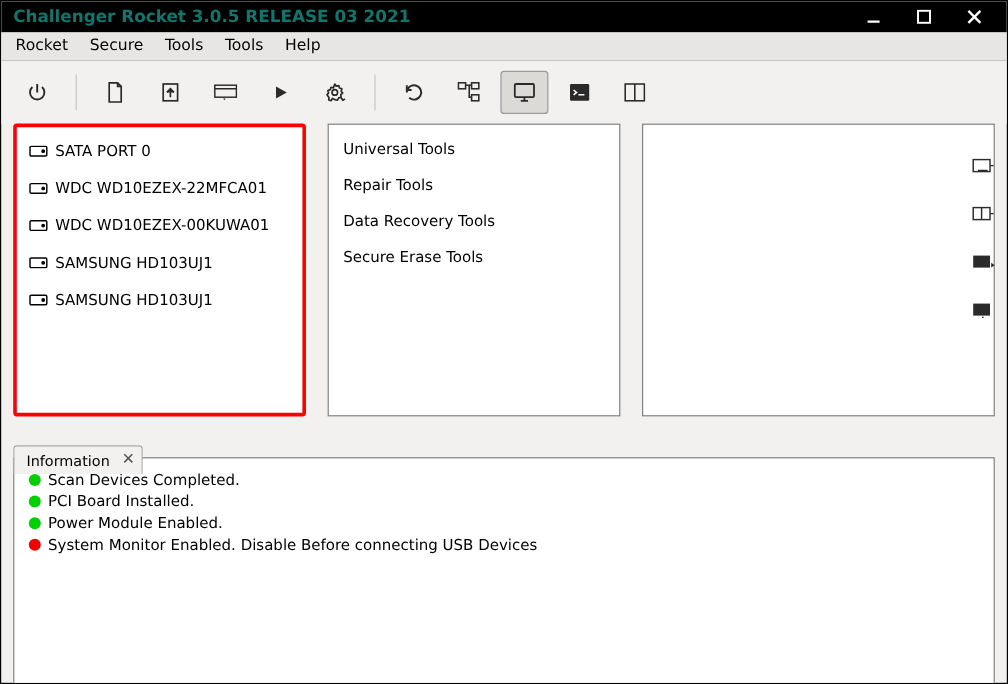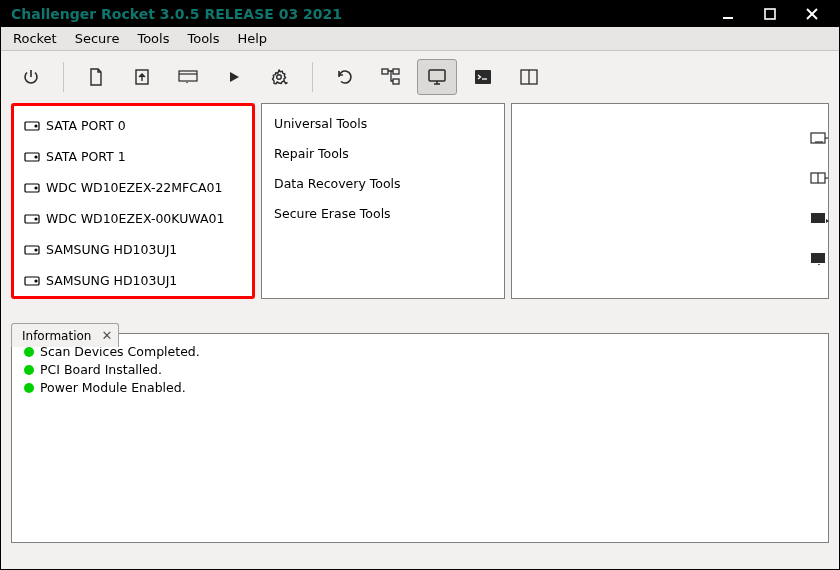--- a/index.html
+++ b/index.html
@@ -67,22 +67,22 @@
   .toolbar .sep {
     width: 1px; height: 30px;
     background: #c6c6c6;
     margin: 0 6px;
   }
 
   
   .mainarea {
     display: flex;
     padding: 0 10px;
-    gap: 6px;
-    height: 196px;
+    gap: 18px;
+    height: 244px;
   }
   .panel {
     background: #fff;
     border: 1px solid #7f7f7f;
     padding: 8px 6px;
     overflow: hidden;
   }
   .panel.devices {
     width: 244px;
     border: 3px solid #f00;
@@ -274,27 +274,20 @@
 
 <div class="mainarea">
 
   <div class="panel devices">
     <div class="dev-row">
       <svg width="16" height="10" viewBox="0 0 16 10" fill="none" stroke="#000" stroke-width="1.2">
           <rect x="1" y="1" width="14" height="8" rx="1"></rect>
           <circle cx="12" cy="5" r="1" fill="#000"></circle>
         </svg>
       <span>SATA PORT 0</span>
-    </div>
-    <div class="dev-row">
-      <svg width="16" height="10" viewBox="0 0 16 10" fill="none" stroke="#000" stroke-width="1.2">
-          <rect x="1" y="1" width="14" height="8" rx="1"></rect>
-          <circle cx="12" cy="5" r="1" fill="#000"></circle>
-        </svg>
-      <span>SATA PORT 1</span>
     </div>
     <div class="dev-row">
       <svg width="16" height="10" viewBox="0 0 16 10" fill="none" stroke="#000" stroke-width="1.2">
           <rect x="1" y="1" width="14" height="8" rx="1"></rect>
           <circle cx="12" cy="5" r="1" fill="#000"></circle>
         </svg>
       <span>WDC WD10EZEX-22MFCA01</span>
     </div>
     <div class="dev-row">
       <svg width="16" height="10" viewBox="0 0 16 10" fill="none" stroke="#000" stroke-width="1.2">
@@ -379,13 +372,17 @@
     <span>Scan Devices Completed.</span>
   </div>
   <div class="inforow">
     <span class="dot green"></span>
     <span>PCI Board Installed.</span>
   </div>
   <div class="inforow">
     <span class="dot green"></span>
     <span>Power Module Enabled.</span>
   </div>
+  <div class="inforow">
+    <span class="dot red"></span>
+    <span>System Monitor Enabled. Disable Before connecting USB Devices</span>
+  </div>
 </div>
 
 </body></html>

